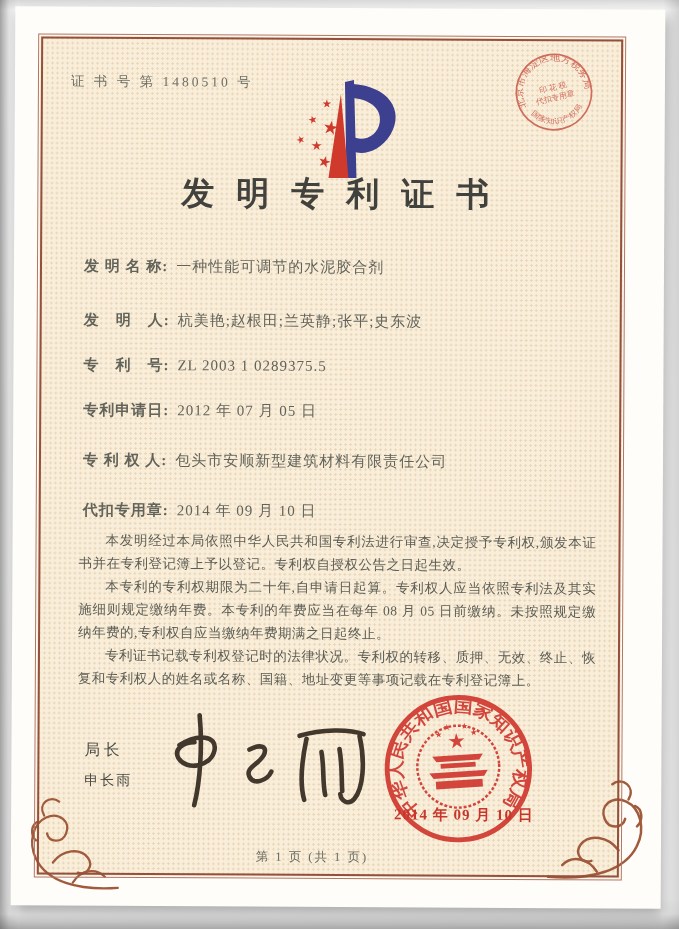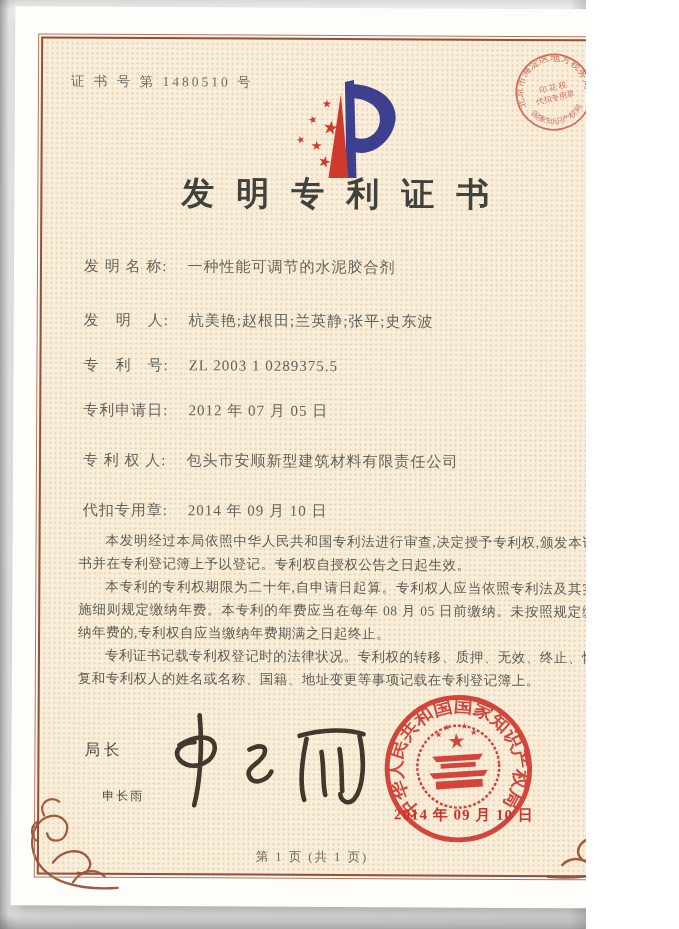--- a/index.html
+++ b/index.html
@@ -1,16 +1,16 @@
 <!DOCTYPE html>
 <html><head>
 <meta charset="utf-8">
 <style>
   html,body{margin:0;padding:0;background:#ffffff;}
-  .photo{position:relative;width:586px;height:929px;overflow:hidden;background:#fbfbfb;
+  .photo{position:relative;width:679px;height:929px;overflow:hidden;background:#fbfbfb;
          font-family:"Liberation Serif","DejaVu Serif",serif;}
   
   .shadow-left{position:absolute;left:0;top:0;width:18px;height:100%;
     background:linear-gradient(to right,rgba(90,90,90,.55),rgba(170,170,170,.25),rgba(255,255,255,0));z-index:0;}
   .shadow-bottom{position:absolute;left:0;bottom:0;width:100%;height:30px;
     background:linear-gradient(to top,rgba(100,100,100,.55),rgba(180,180,180,.2),rgba(255,255,255,0));z-index:0;}
   .shadow-right{position:absolute;right:0;top:0;width:16px;height:100%;
     background:linear-gradient(to left,rgba(140,140,140,.35),rgba(255,255,255,0));z-index:0;}
   .shadow-top{position:absolute;left:0;top:0;width:100%;height:10px;
     background:linear-gradient(to bottom,rgba(150,150,150,.35),rgba(255,255,255,0));z-index:0;}
@@ -30,29 +30,29 @@
 
   .cert-no{position:absolute;left:56px;top:66px;font-size:13.5px;letter-spacing:3px;color:#6e6e64;z-index:3;}
 
   .logo{position:absolute;left:268px;top:70px;width:128px;height:110px;z-index:3;}
 
   .title{position:absolute;left:24px;top:164px;width:582px;text-align:center;
      font-size:33px;font-weight:600;color:#41413d;letter-spacing:22px;padding-left:34px;
      box-sizing:border-box;z-index:3;}
 
   .field{position:absolute;left:70px;font-size:15px;color:#63635a;letter-spacing:1px;z-index:3;white-space:nowrap;}
-  .field .lbl{margin-right:20px;}
+  .field .lbl{margin-right:8px;font-weight:bold;}
   .f0{top:250px;} .f1{top:304px;} .f2{top:349px;} .f3{top:394px;} .f4{top:444px;} .f5{top:494px;}
 
   .body-text{position:absolute;left:66px;top:522px;width:518px;z-index:3;}
   .body-text p{margin:0;font-size:13.5px;line-height:23px;color:#5d5d55;
      text-indent:2em;letter-spacing:.5px;text-align:justify;}
 
   .sig-title{position:absolute;left:73px;top:733px;font-size:15.5px;letter-spacing:4px;color:#4b4b44;z-index:3;font-family:Liberation Mono, monospace;}
-  .sig-name{position:absolute;left:91px;top:765px;font-size:12px;letter-spacing:2px;color:#4b4b44;z-index:3;margin-top:16px;}
+  .sig-name{position:absolute;left:73px;top:765px;font-size:14px;letter-spacing:2px;color:#4b4b44;z-index:3;}
   .sig-hand{position:absolute;left:142px;top:698px;width:218px;height:108px;z-index:4;}
 
   .seal{position:absolute;left:369px;top:682px;width:156px;height:156px;opacity:.9;z-index:3;
         transform:rotate(-4deg);}
   .seal-date{position:absolute;left:383px;top:797px;font-size:15px;font-weight:bold;
      color:#c8352a;letter-spacing:1px;z-index:5;white-space:nowrap;}
 
   .tax-stamp{position:absolute;left:498px;top:42px;width:82px;height:82px;opacity:.78;
      transform:rotate(-14deg);z-index:3;}
 

